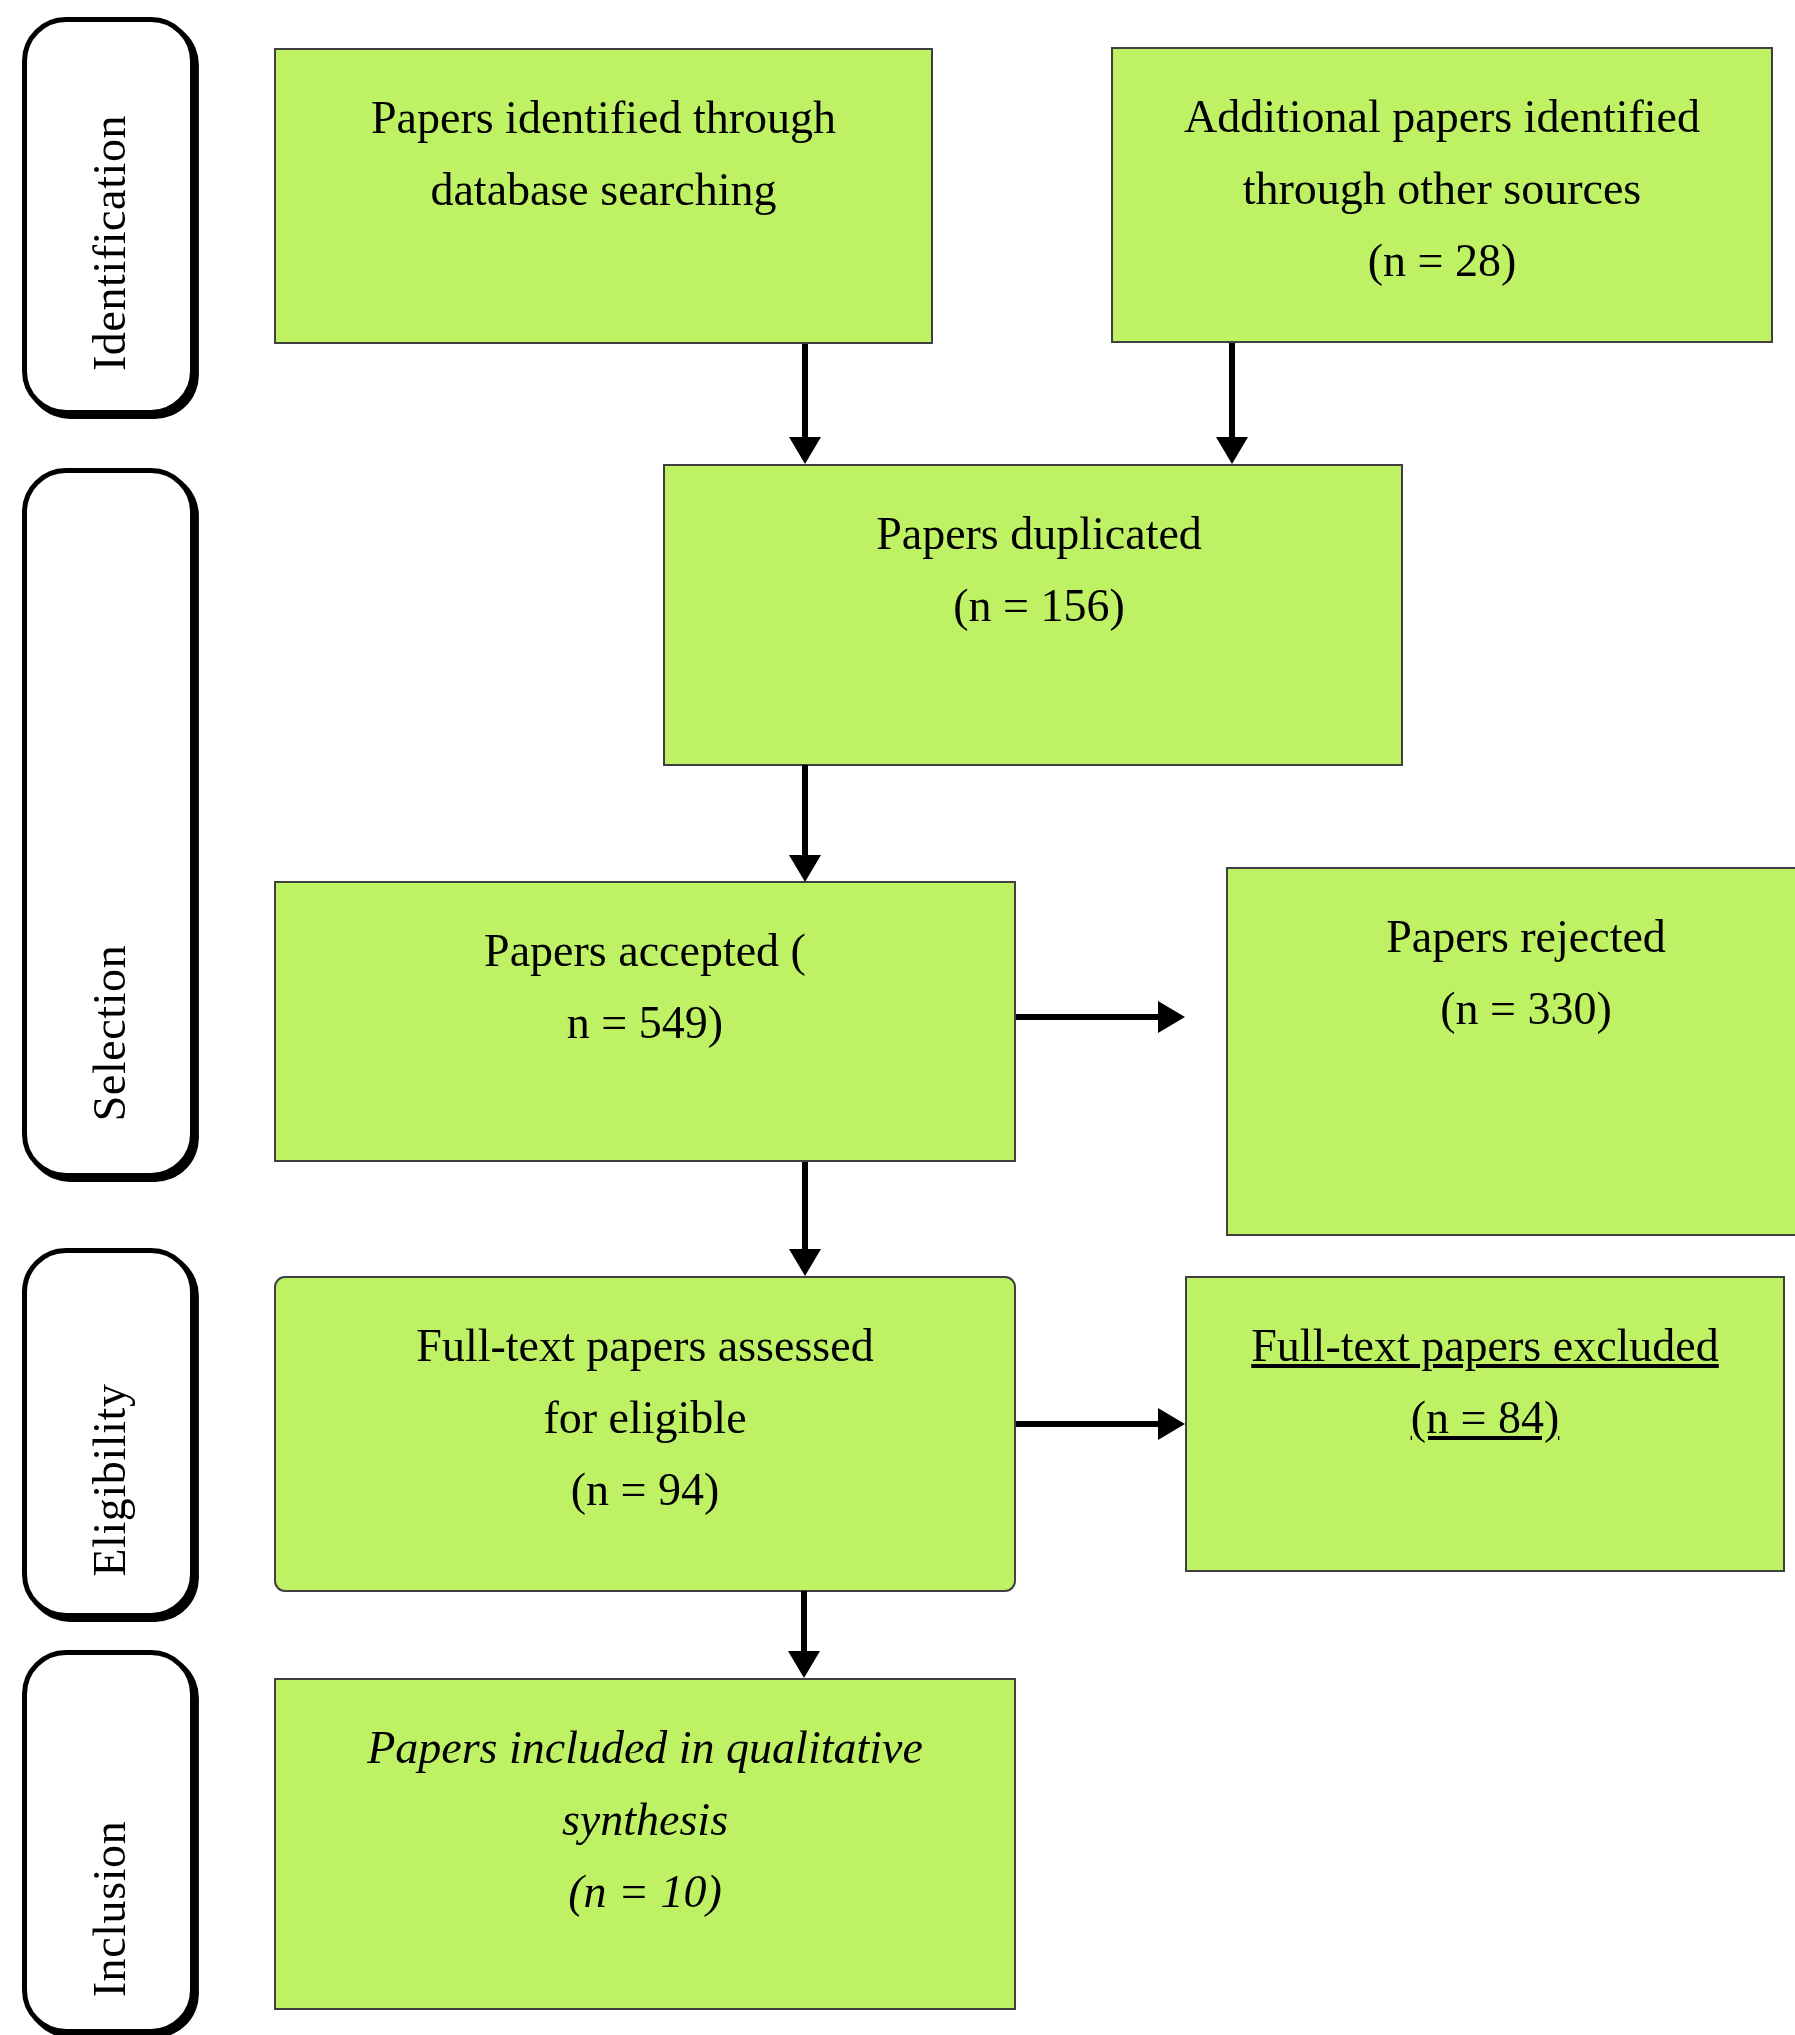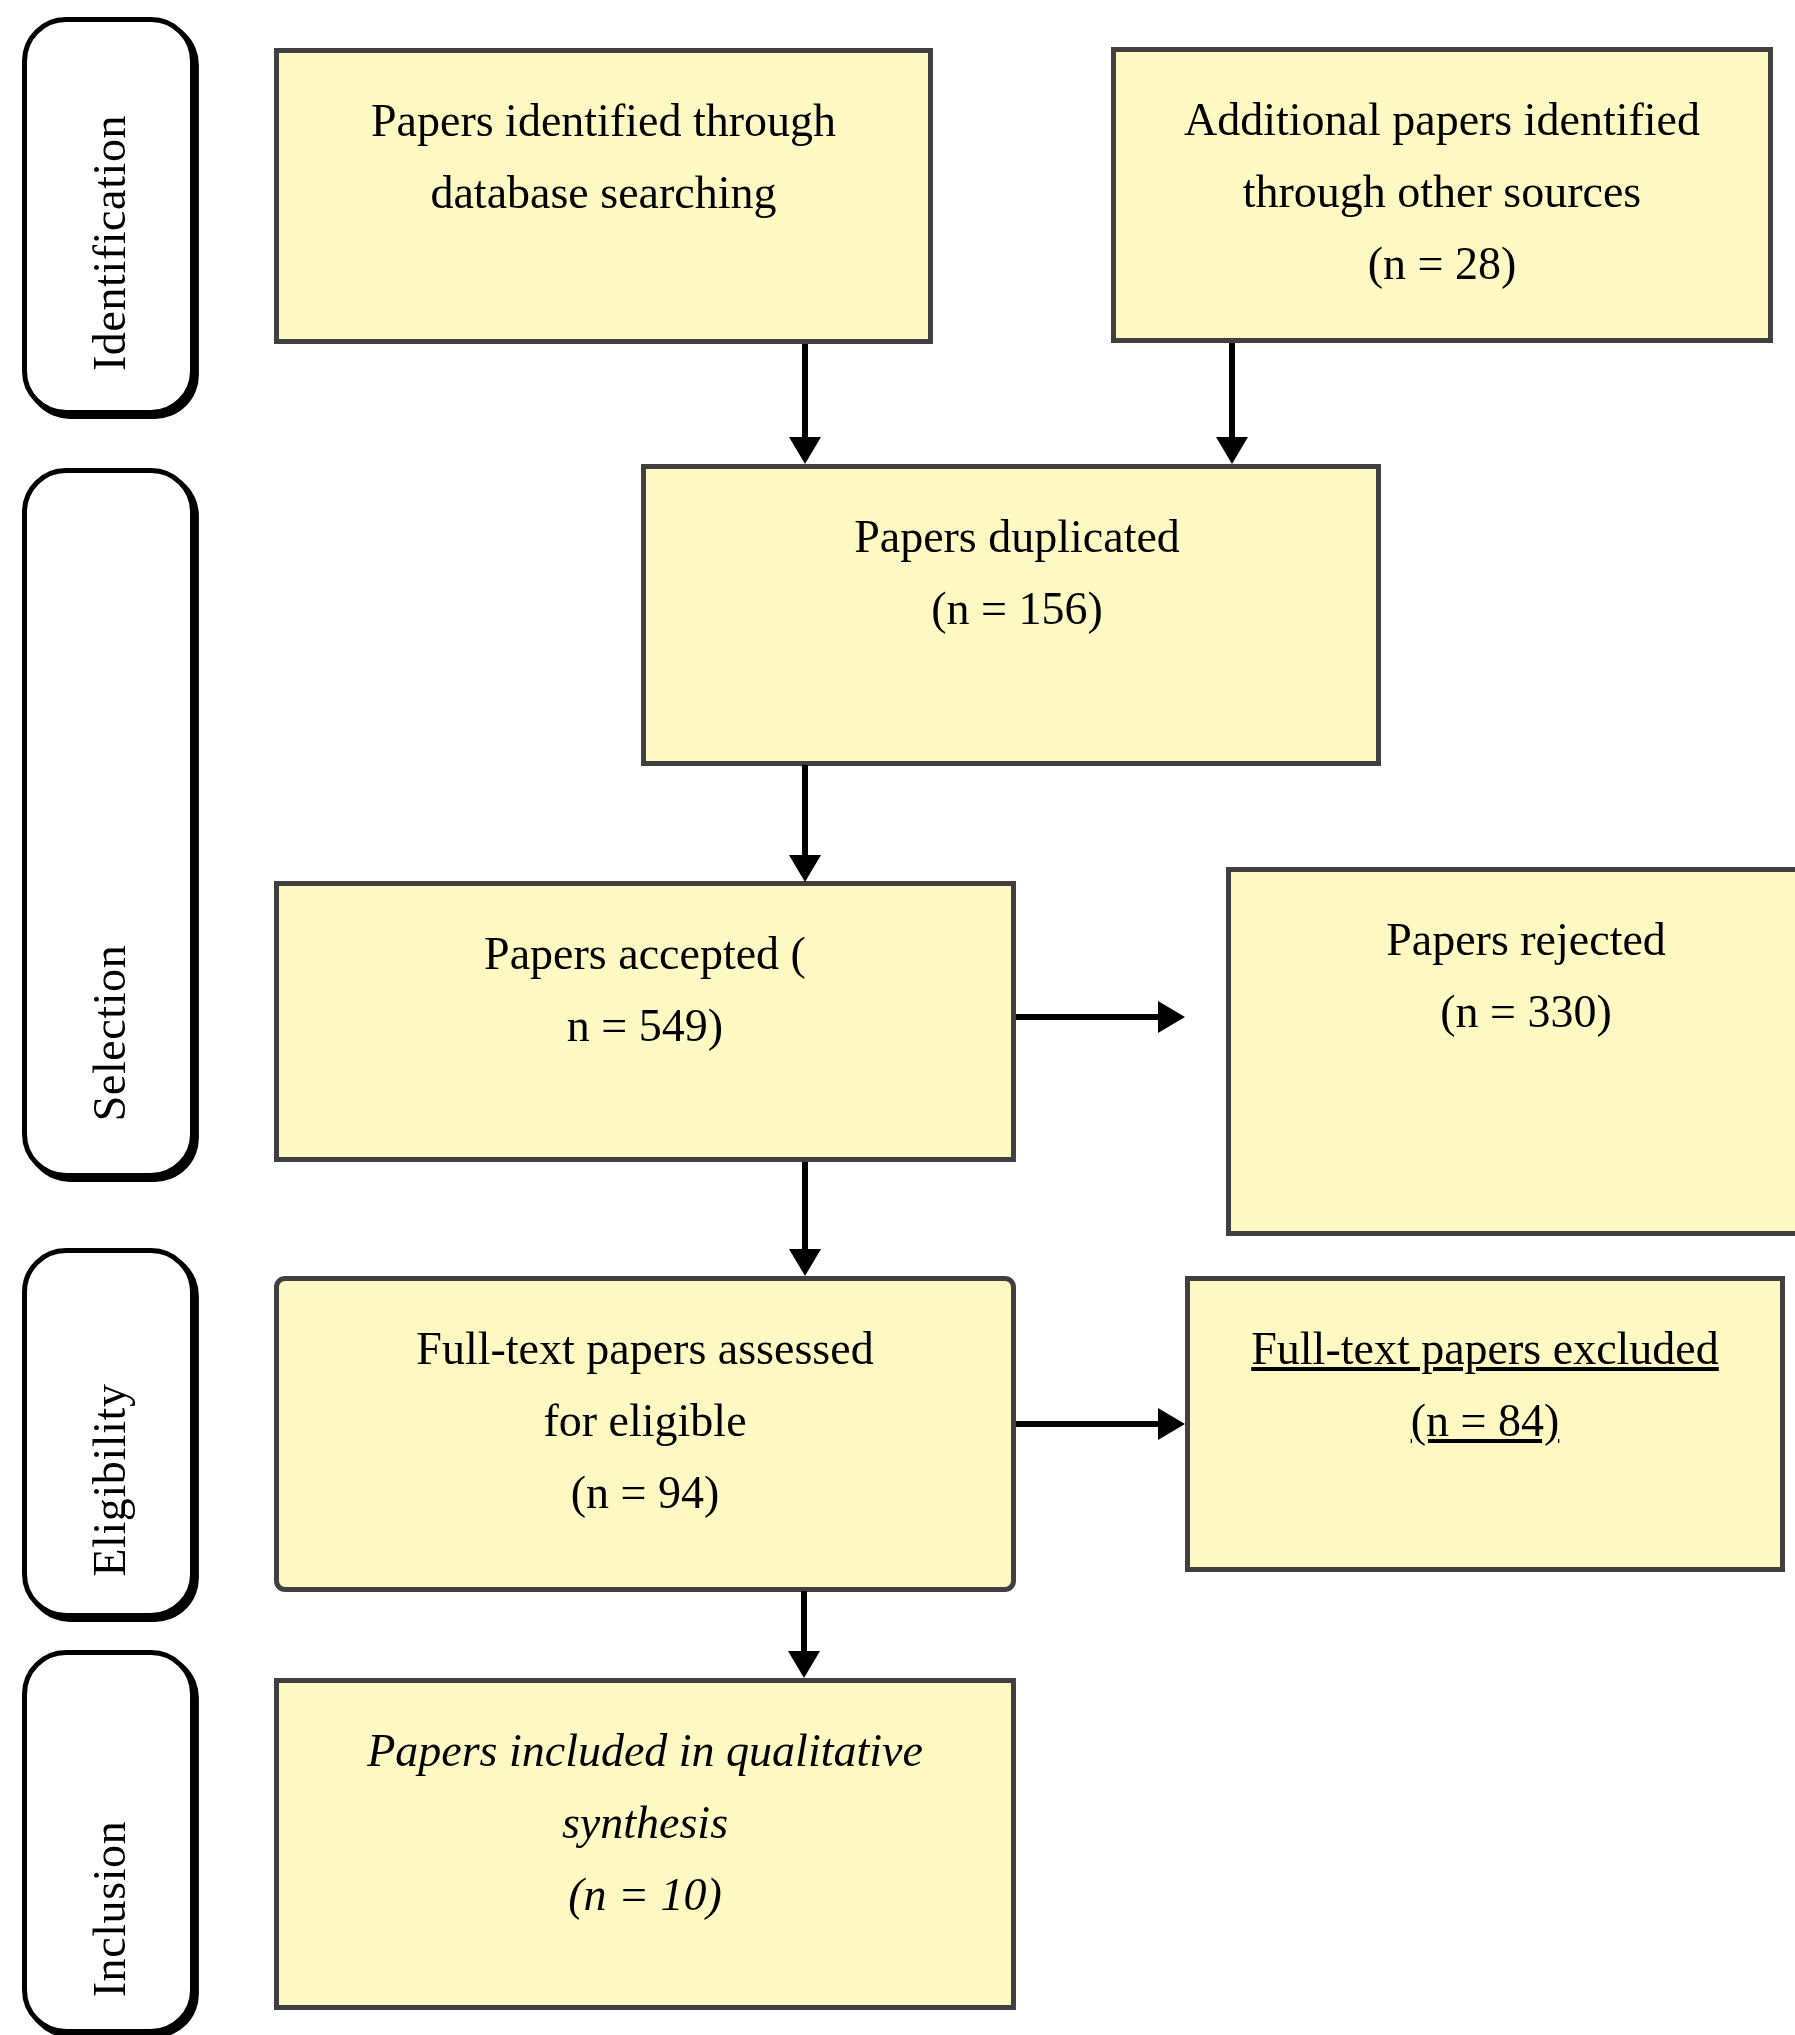--- a/index.html
+++ b/index.html
@@ -31,22 +31,22 @@
     left: 50%;
     transform: translate(-50%, -50%) rotate(-90deg);
     white-space: nowrap;
     font-size: 46px;
     letter-spacing: 0.6px;
   }
 
   
   .flow-box {
     position: absolute;
-    border: 5px solid #404040;
-    background: #fef9c3;
+    border: 2px solid #404040;
+    background: #bef264;
     text-align: center;
     box-sizing: border-box;
   }
   .flow-box .line {
     display: block;
     font-size: 46px;
     line-height: 72px;
     white-space: nowrap;
   }
   .flow-text {
@@ -113,21 +113,21 @@
   </div>
 
   <div class="flow-box" style="left:1111px; top:47px; width:662px; height:296px;">
     <span class="flow-text">
       <span class="line">Additional papers identified</span>
       <span class="line">through other sources</span>
       <span class="line">(n = 28)</span>
     </span>
   </div>
 
-  <div class="flow-box" style="left:641px; top:464px; width:740px; height:302px;padding-left:12px;">
+  <div class="flow-box" style="left:663px; top:464px; width:740px; height:302px;padding-left:12px;">
     <span class="flow-text">
       <span class="line">Papers duplicated</span>
       <span class="line">(n = 156)</span>
     </span>
   </div>
 
   <div class="flow-box" style="left:274px; top:881px; width:742px; height:281px;">
     <span class="flow-text">
       <span class="line">Papers accepted (</span>
       <span class="line">n = 549)</span>

